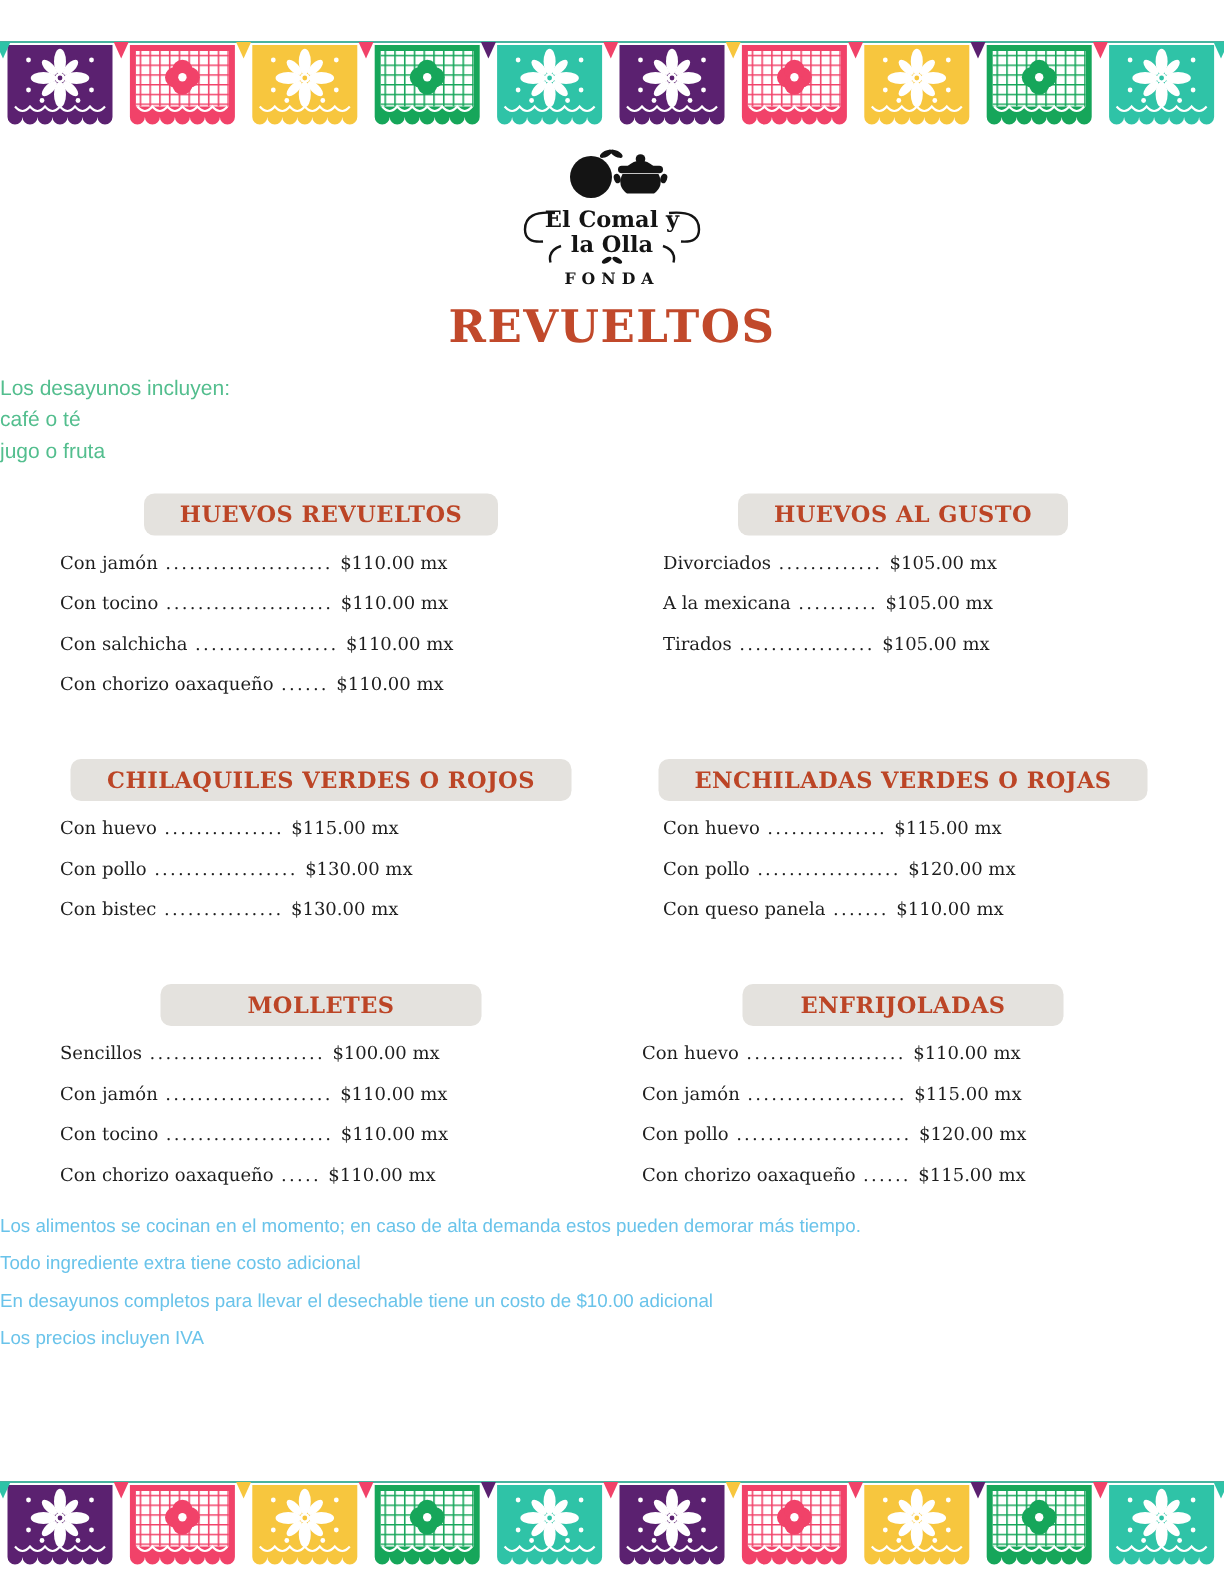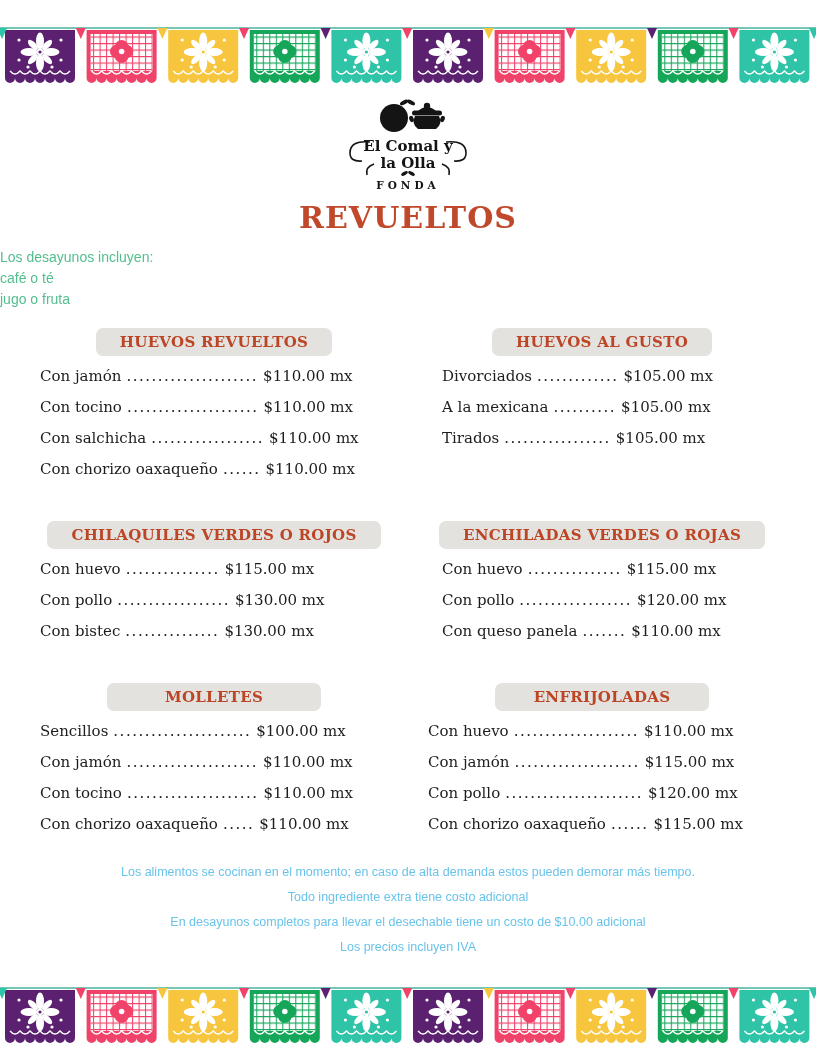--- a/index.html
+++ b/index.html
@@ -33,24 +33,24 @@
   .section{}
   .badge-row{text-align:center;margin-bottom:11px;}
   .badge{
     display:inline-block;background:var(--badge-bg);border-radius:7px;
     padding:5px 24px;min-width:214px;text-align:center;
     font-family:"DejaVu Serif","Liberation Serif",serif;font-weight:700;
     font-size:15px;letter-spacing:0.3px;color:var(--badge-text);
   }
   .items{font-family:"DejaVu Serif","Liberation Serif",serif;color:var(--item-color);}
   .section.indent .items{padding-left:14px;}
-  .item{font-size:15px;margin-bottom:13px;white-space:nowrap;}
+  .item{font-size:12px;margin-bottom:13px;white-space:nowrap;}
   .item .ld{letter-spacing:1.5px;margin:0 5px;}
   .footer-notes{
-    text-align:center;margin-top:14px;color:var(--footer-color);
+    margin-top:2px;color:var(--footer-color);
     font-size:12.5px;line-height:25px;
   }
 </style>
 </head>
 <body>
 
 <svg class="banner top" id="banner-top" width="816" height="74" viewBox="0 0 816 74">
     <defs>
       <pattern id="lat_pink_banner-top" width="6.5" height="6.5" patternUnits="userSpaceOnUse">
         <path d="M0 0 H6.5 M0 0 V6.5" stroke="#F14269" stroke-width="2.1" fill="none"></path>

